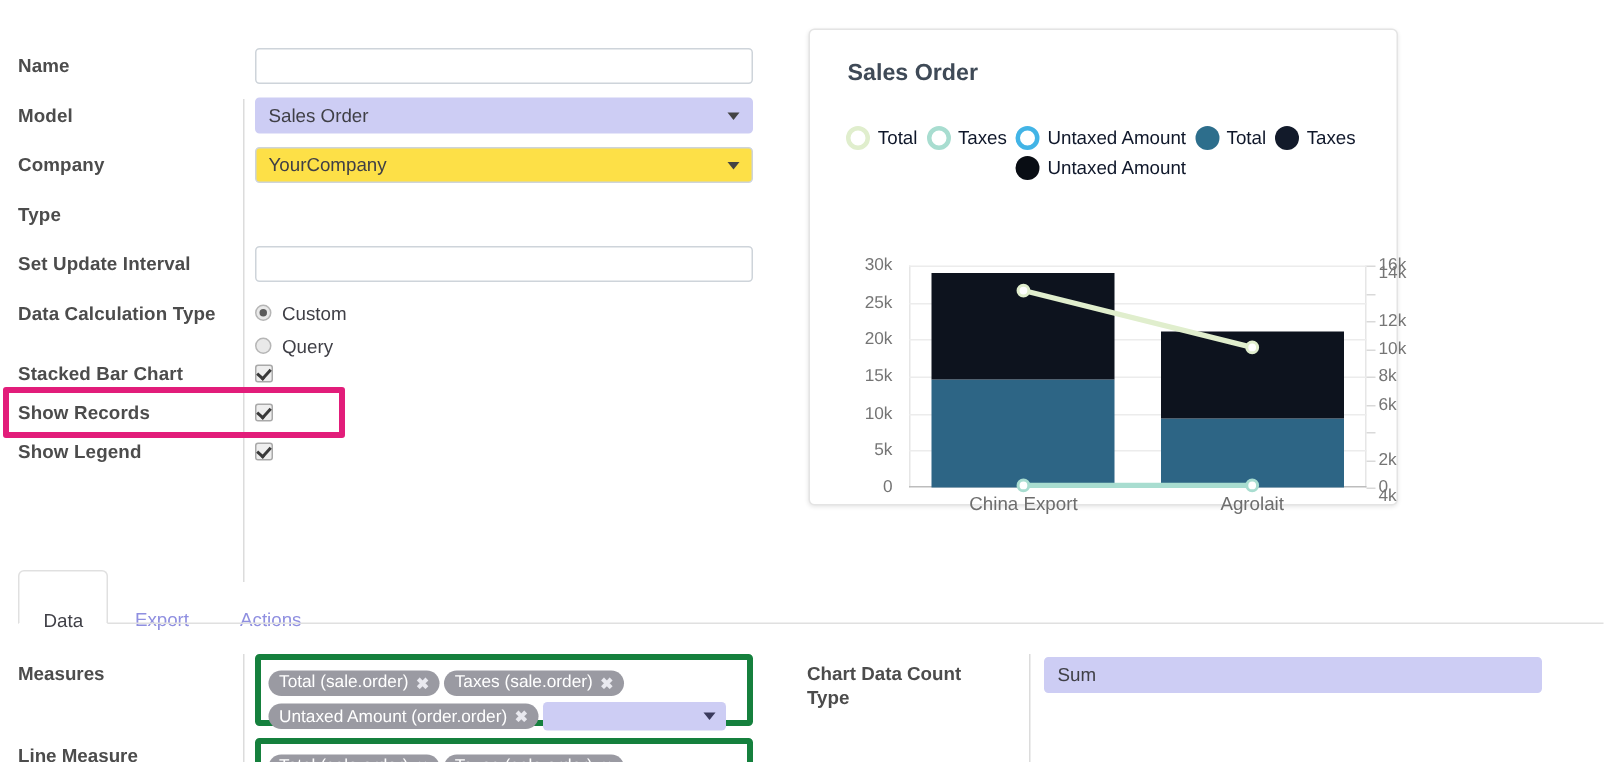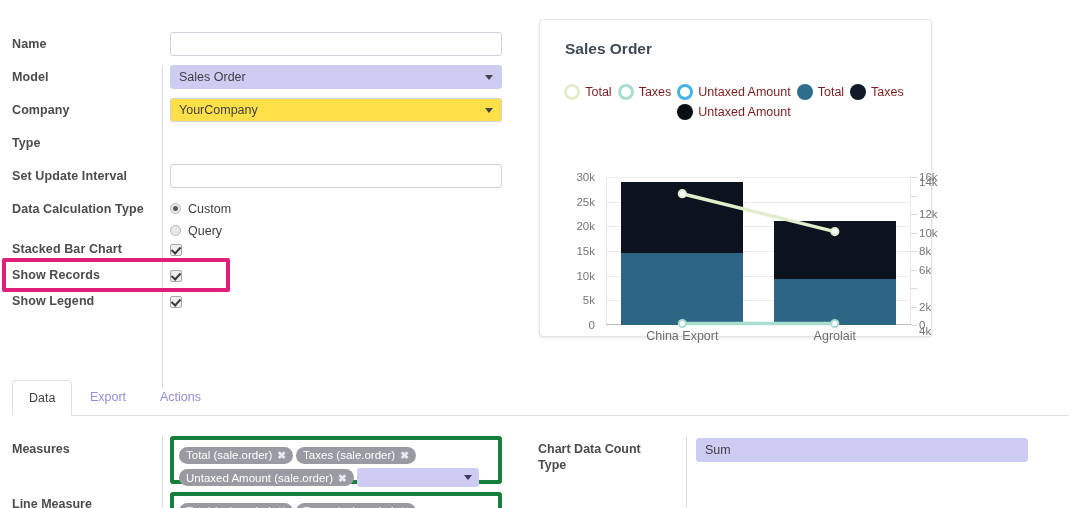--- a/index.html
+++ b/index.html
@@ -77,21 +77,21 @@
     position:absolute;left:25px;top:20px;
     font-size:15.5px;font-weight:bold;color:#3f4a57;
   }
   .legend{
     position:absolute;left:18px;top:62px;width:358px;
     display:flex;flex-wrap:wrap;justify-content:center;align-items:center;
     gap:0px;
   }
   .leg{display:flex;align-items:center;margin:2px 6px 2px 0;white-space:nowrap;}
   .leg .dot{width:16px;height:16px;border-radius:50%;margin-right:5px;box-sizing:border-box;flex:0 0 auto;}
-  .leg .lbl{font-size:12.5px;color:#7f1d1d;}
+  .leg .lbl{font-size:12.5px;color:#0f172a;}
 
   .plot{position:absolute;left:66px;top:157px;width:305px;height:148px;}
   .plot-frame{position:absolute;left:0;top:0;right:0;bottom:0;border:1px solid #e6e6e6;border-top:none;border-bottom:none;}
   .gridline{position:absolute;left:0;right:0;height:1px;background:#ececec;}
   .axisline{position:absolute;left:0;right:0;bottom:0;height:1px;background:#bdbdbd;}
   .ytick{
     position:absolute;right:316px;font-size:11.5px;color:#757575;
     transform:translateY(-50%);text-align:right;white-space:nowrap;
   }
   .y2tick{
@@ -107,21 +107,21 @@
   svg.overlay{position:absolute;left:0;top:0;overflow:visible;}
 
   
   .tabs-wrap{position:absolute;left:0;top:380px;width:1081px;}
   .tabs{position:relative;height:36px;}
   .tabs::after{
     content:"";position:absolute;left:12px;right:12px;bottom:0;height:1px;background:#e0e0e0;
   }
   .tab{
     position:absolute;top:0;height:36px;line-height:35px;
-    font-size:12.5px;padding:0 16px;box-sizing:border-box;
+    font-size:12.5px;padding:16px 16px;box-sizing:border-box;
     color:#8f8fe0;
   }
   .tab.active{
     color:#3f3f46;background:#fff;
     border:1px solid #e0e0e0;border-bottom:1px solid #fff;
     border-radius:4px 4px 0 0;z-index:2;
   }
 
   
   .bottom{position:absolute;left:0;top:430px;width:1081px;}
@@ -303,21 +303,21 @@
     <div class="bdiv-right"></div>
 
     <div class="blabel" style="left:12px;top:11px;">Measures</div>
     <div class="tagbox" style="left:170px;top:6px;width:332px;height:48px;" id="measures-box"><span class="tag">
           <span>Total (sale.order)</span>
           <span class="x">✖</span>
         </span><span class="tag">
           <span>Taxes (sale.order)</span>
           <span class="x">✖</span>
         </span><span class="tag">
-          <span>Untaxed Amount (sale.order)</span>
+          <span>Untaxed Amount (order.order)</span>
           <span class="x">✖</span>
         </span><span class="tag-select"><span class="mini-caret"></span></span></div>
 
     <div class="blabel" style="left:12px;top:66px;">Line Measure</div>
     <div class="tagbox" style="left:170px;top:62px;width:332px;height:40px;" id="line-measure-box"><span class="tag">
           <span>Total (sale.order)</span>
           <span class="x">✖</span>
         </span><span class="tag">
           <span>Taxes (sale.order)</span>
           <span class="x">✖</span>

